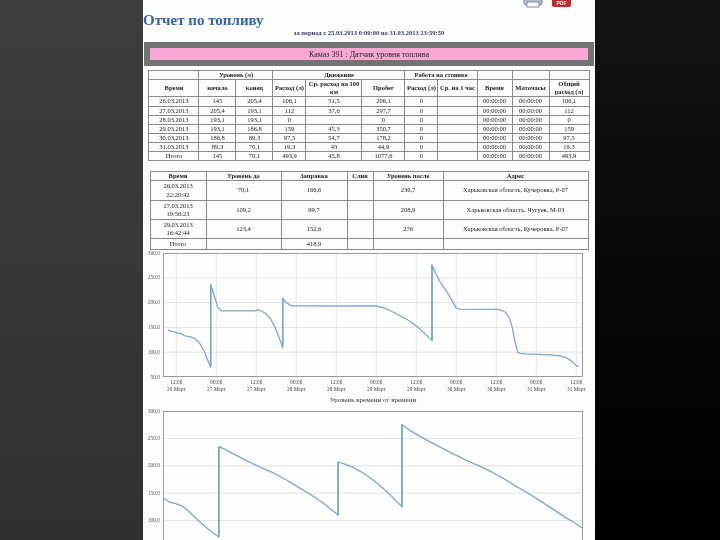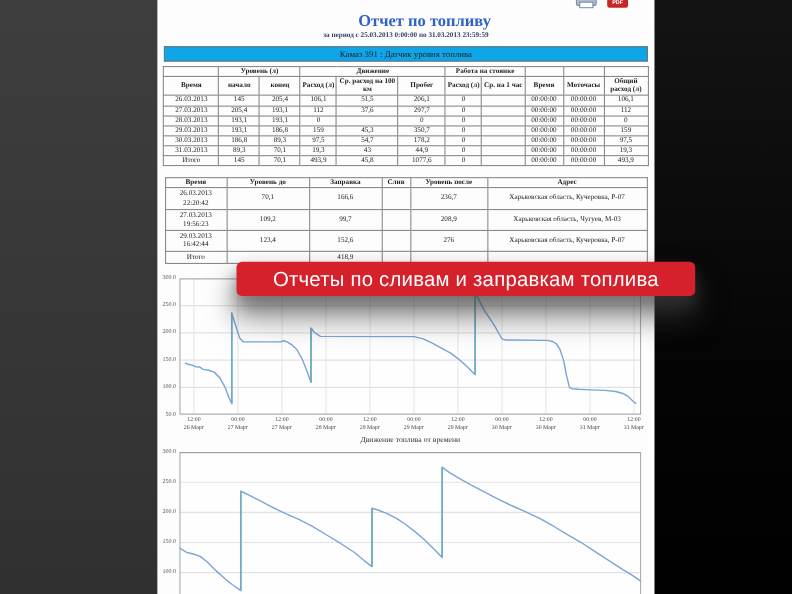--- a/index.html
+++ b/index.html
@@ -10,23 +10,23 @@
   .margin-right{position:absolute;left:595px;top:0;right:0;height:540px;
     background:linear-gradient(180deg,#141414,#050505 60%,#000);}
   .page{position:absolute;left:143px;top:0;width:452px;height:540px;background:#fdfdfd;overflow:hidden;}
 
   
   .icon-printer{position:absolute;top:-7px;right:52px;width:20px;height:15px;}
   .icon-pdf{position:absolute;top:-7px;right:24px;width:19px;height:14px;background:#c62828;
     border-radius:2px;color:#fff;font-family:"Liberation Sans",sans-serif;font-size:5px;
     font-weight:bold;text-align:center;line-height:20px;}
 
-  .title{margin-top:12px;text-align:center;color:#2f62c4;font-weight:bold;font-size:15px;line-height:16px;padding-left:34px;}
+  .title{margin-top:12px;text-align:left;color:#2f62c4;font-weight:bold;font-size:15px;line-height:16px;}
   .subtitle{text-align:center;color:#333b66;font-weight:bold;font-size:6.5px;line-height:9px;}
-  .unit-bar{margin:5px auto 0 auto;width:438px;background:#0ea5e9;border:1px solid #737373;
+  .unit-bar{margin:5px auto 0 auto;width:438px;background:#f9a8d4;border:6px solid #737373;
     font-size:8px;text-align:center;color:#222;padding:1.5px 0;}
 
   table{border-collapse:collapse;table-layout:fixed;margin:4px auto 0 auto;width:438px;
     font-size:6.5px;color:#222;}
   th,td{border:1px solid #8a8a8a;padding:0 1px;text-align:center;line-height:1.25;
     overflow:hidden;font-weight:normal;}
   th{font-weight:bold;}
   .t2{margin-top:10px;}
   .t2 td{padding:1px;}
   .pre{white-space:pre-line;}
@@ -316,21 +316,21 @@
 29 Март</div>
         <div class="xlab pre" style="left: 296.333px; top: 126px;">00:00
 30 Март</div>
         <div class="xlab pre" style="left: 336.333px; top: 126px;">12:00
 30 Март</div>
         <div class="xlab pre" style="left: 376.333px; top: 126px;">00:00
 31 Март</div>
         <div class="xlab pre" style="left: 416.333px; top: 126px;">12:00
 31 Март</div>
       </div>
-    <div class="caption">Движение топлива от времени</div>
+    <div class="caption">Уровень времени от времени</div>
     <div id="chart1" class="chart" style="top: 411px; height: 137px;">
         <span class="ylab" style="top: -3.5px;">300.0</span>
         <span class="ylab" style="top: 23.9px;">250.0</span>
         <span class="ylab" style="top: 51.3px;">200.0</span>
         <span class="ylab" style="top: 78.7px;">150.0</span>
         <span class="ylab" style="top: 106.1px;">100.0</span>
         <svg class="plot" width="420" height="137">
           <rect x="0" y="0" width="420" height="137" fill="#fefefe"></rect>
           <line x1="0" x2="420" y1="0" y2="0" stroke="#e2e2e2" stroke-width="1"></line>
           <line x1="0" x2="420" y1="27.400000000000002" y2="27.400000000000002" stroke="#e2e2e2" stroke-width="1"></line>
@@ -340,15 +340,14 @@
           <line x1="0" x2="420" y1="137" y2="137" stroke="#e2e2e2" stroke-width="1"></line>
           <rect x="0.5" y="0.5" width="419" height="136" fill="none" stroke="#9a9a9a"></rect>
           <line x1="55.86" x2="55.86" y1="126.04" y2="35.620000000000005" stroke="#3dbb5e" stroke-width="1.4"></line>
           <line x1="175.14000000000001" x2="175.14000000000001" y1="104.12" y2="50.964" stroke="#3dbb5e" stroke-width="1.4"></line>
           <line x1="238.98" x2="238.98" y1="95.89999999999999" y2="13.700000000000001" stroke="#3dbb5e" stroke-width="1.4"></line>
           <polyline points="0.0,87.1 6.3,91.0 12.6,92.6 18.9,94.8 25.2,99.7 33.6,108.0 42.0,115.6 48.3,120.6 55.9,126.0 55.9,35.6 63.0,38.9 71.4,43.3 84.0,49.9 96.6,55.9 109.2,61.4 121.8,68.0 134.4,75.6 147.0,83.3 159.6,91.5 168.0,98.6 175.1,104.1 175.1,51.0 180.6,52.6 189.0,55.9 197.4,60.3 205.8,65.8 214.2,72.3 222.6,79.5 231.0,87.7 239.0,95.9 239.0,13.7 245.7,18.6 254.1,23.6 264.6,29.6 277.2,36.2 289.8,42.7 302.4,48.8 315.0,54.3 327.6,60.3 340.2,67.4 352.8,75.1 365.4,82.2 378.0,90.4 390.6,98.6 403.2,106.9 411.6,111.8 420.0,117.8" fill="none" stroke="#7aa6d8" stroke-width="1.3" stroke-linejoin="round"></polyline>
         </svg>
       </div>
   </div>
 
-  <div class="banner">Отчеты по сливам и заправкам топлива</div>
 
 </div>
 
 </body></html>

